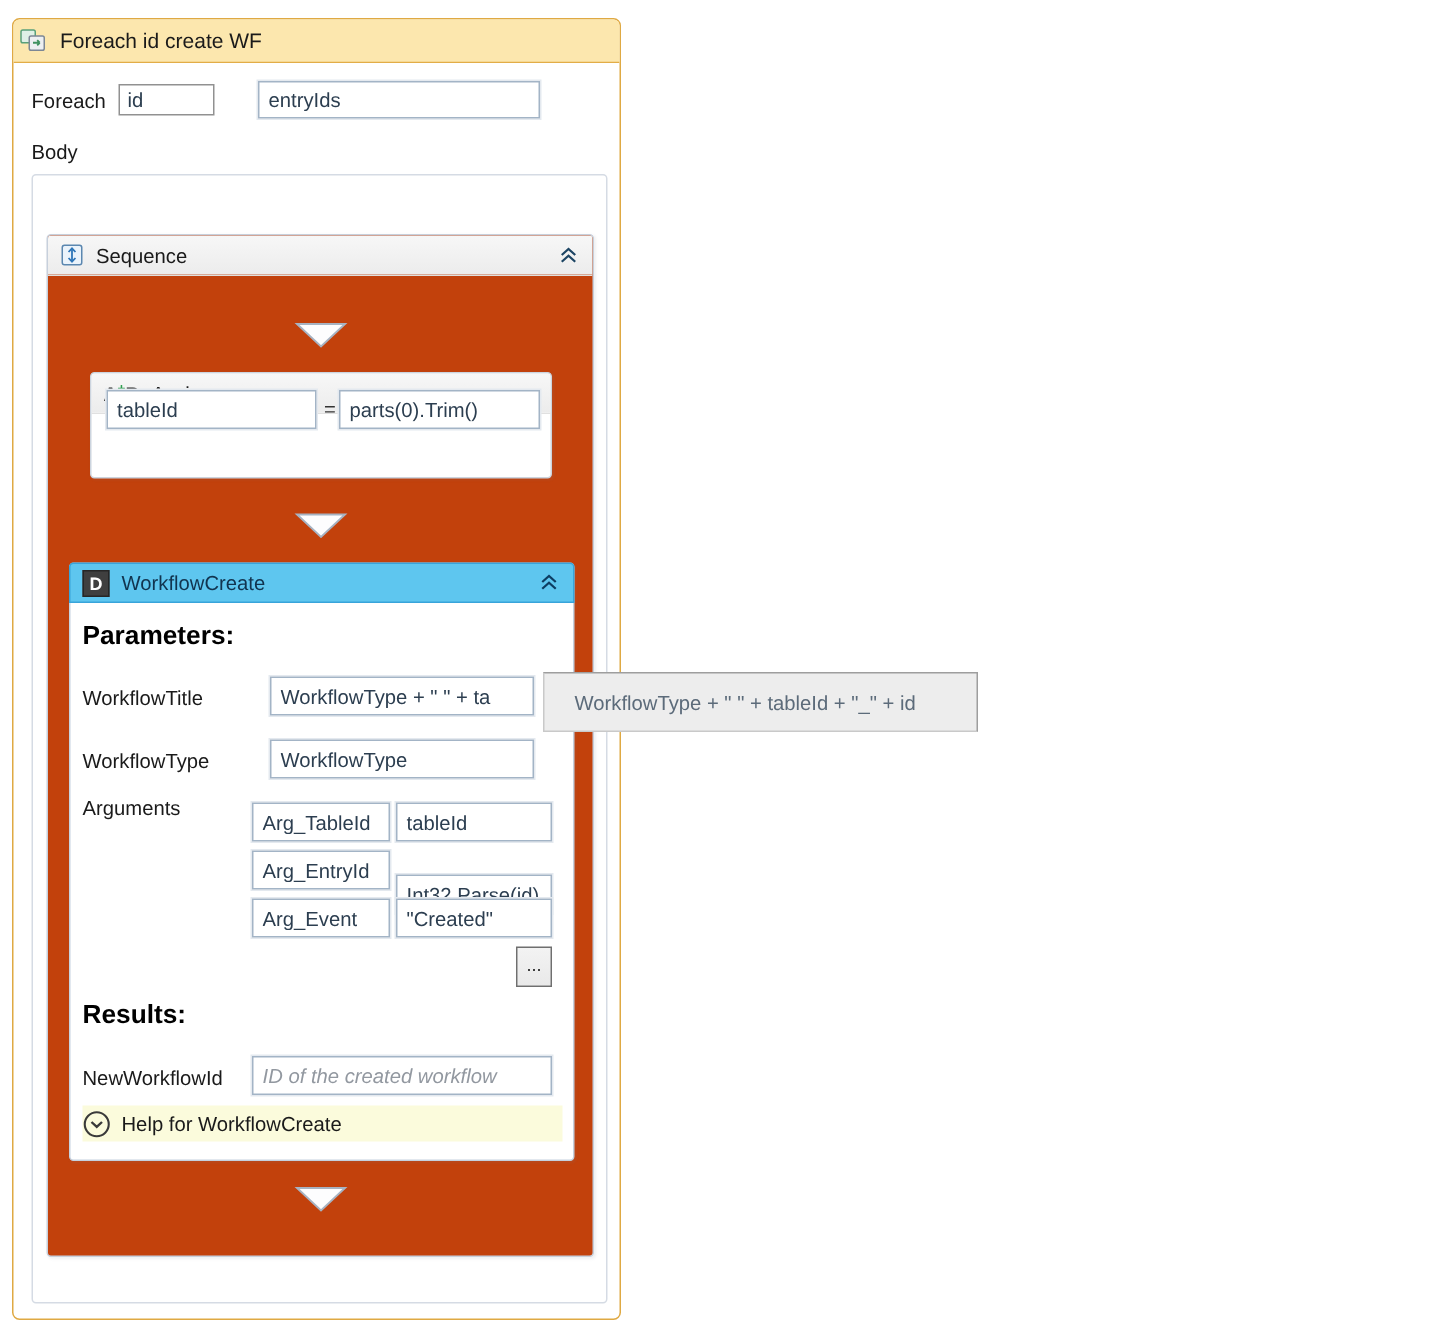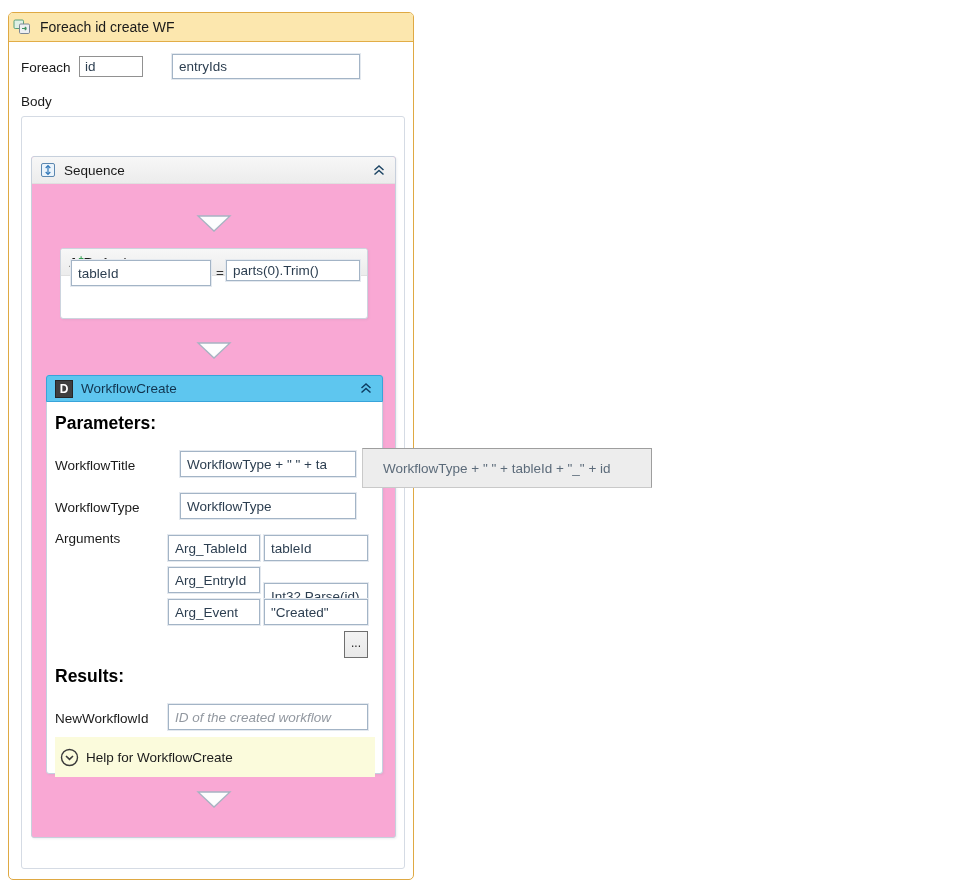--- a/index.html
+++ b/index.html
@@ -37,21 +37,21 @@
   input::placeholder { font-style:italic; color:#9298a0; }
 
   .body-box {
     left:12px; top:103px; width:384px; height:753px;
     background:#fff; border:1px solid #d5dbe4; border-radius:3px;
   }
 
   
   .sequence {
     left:9px; top:39px; width:365px; height:682px;
-    background:#f9a8d4; border:1px solid #c7d0dc; border-radius:3px;
+    background:#c2410c; border:1px solid #c7d0dc; border-radius:3px;
     box-shadow:1px 1px 2px rgba(120,130,145,.12);
   }
   .gray-header {
     height:27px; background:linear-gradient(#f7f7f7,#ececec);
     border-bottom:1px solid #e0e0e0; border-radius:2px 2px 0 0;
     display:flex; align-items:center; padding:0 8px; gap:8px;
   }
   .hdr-label { color:#1a1a1a; }
   .hdr-spacer { flex:1; }
   .collapse-btn { width:16px; height:16px; display:flex; align-items:center; justify-content:center; cursor:pointer; }
@@ -84,22 +84,22 @@
     align-items:center; justify-content:center; line-height:1;
   }
   .section-heading { font-weight:700; font-size:17.5px; color:#000; }
 
   .more-btn {
     left:297px; top:255px; width:24px; height:27px;
     background:linear-gradient(#f3f3f3,#e9e9e9); border:1px solid #6f6f6f;
     font-size:12px; color:#222; text-align:center; line-height:23px; cursor:pointer;
   }
   .help-bar {
-    left:8px; top:361px; width:320px; height:40px; background:#fbfbdc;
-    display:flex; align-items:center; gap:7px; padding-left:5px; cursor:pointer;
+    left:8px; top:361px; width:320px; height:24px; background:#fbfbdc;
+    display:flex; align-items:center; gap:7px; cursor:pointer;
   }
   .help-text { color:#1a1a1a; }
 
   
   .tooltip {
     left:362px; top:448px; width:290px; height:40px;
     background:#ededed; border:1px solid #9e9e9e; border-left-color:#c9c9c9; border-bottom-color:#c9c9c9;
     z-index:50; display:flex; align-items:center; padding-left:20px;
     color:#5c6b7a; font-size:13.5px; white-space:nowrap;
   }
@@ -158,21 +158,21 @@
         </svg>
       </span>
 
       <div class="abs assign">
         <div class="gray-header">
           <span class="assign-icon"><span>A</span><sup>+</sup><span>B</span></span>
           <span class="hdr-label">Assign</span>
         </div>
         <input class="abs tb" style="left: 10px; top: 11px; width: 140px; height: 26px;" value="tableId">
         <span class="abs equals" style="left:155px; top:16px;">=</span>
-        <input class="abs tb" style="left: 165px; top: 11px; width: 134px; height: 21px;" value="parts(0).Trim()">
+        <input class="abs tb" style="left: 165px; top: 11px; width: 134px; height: 26px;" value="parts(0).Trim()">
       </div>
 
       <span class="abs triangle-wrap" style="left:164px; top:184px;">
         <svg width="36" height="19" viewBox="0 0 36 19">
           <polygon points="2,2 34,2 18,17" fill="#fdfdfe" stroke="#a7b3c2" stroke-width="1.3"></polygon>
         </svg>
       </span>
 
       <div class="abs wfc">
         <div class="wfc-header">

